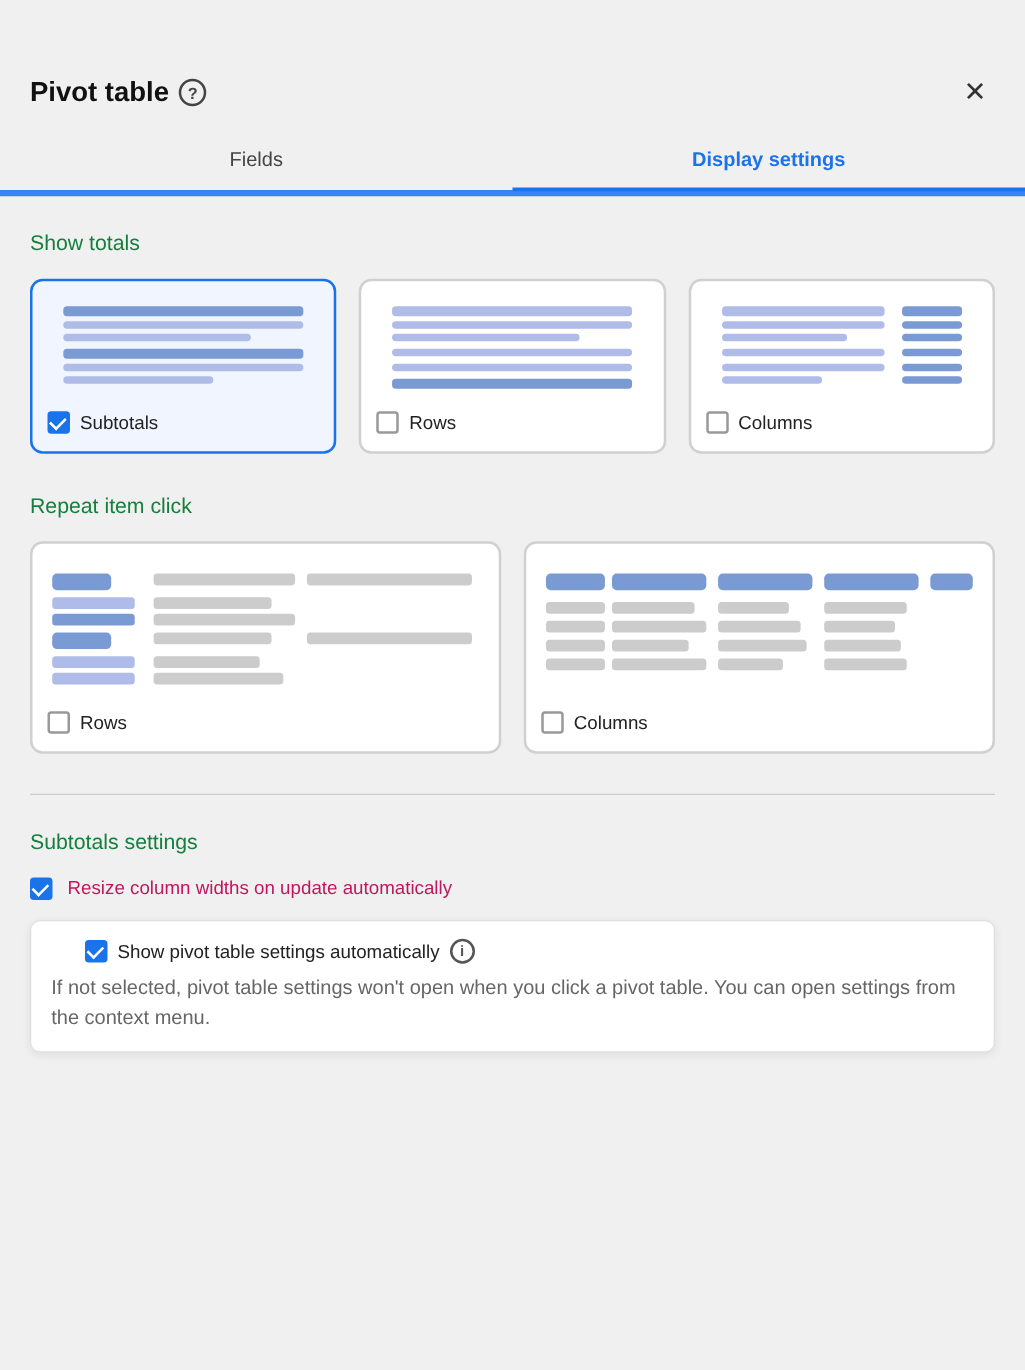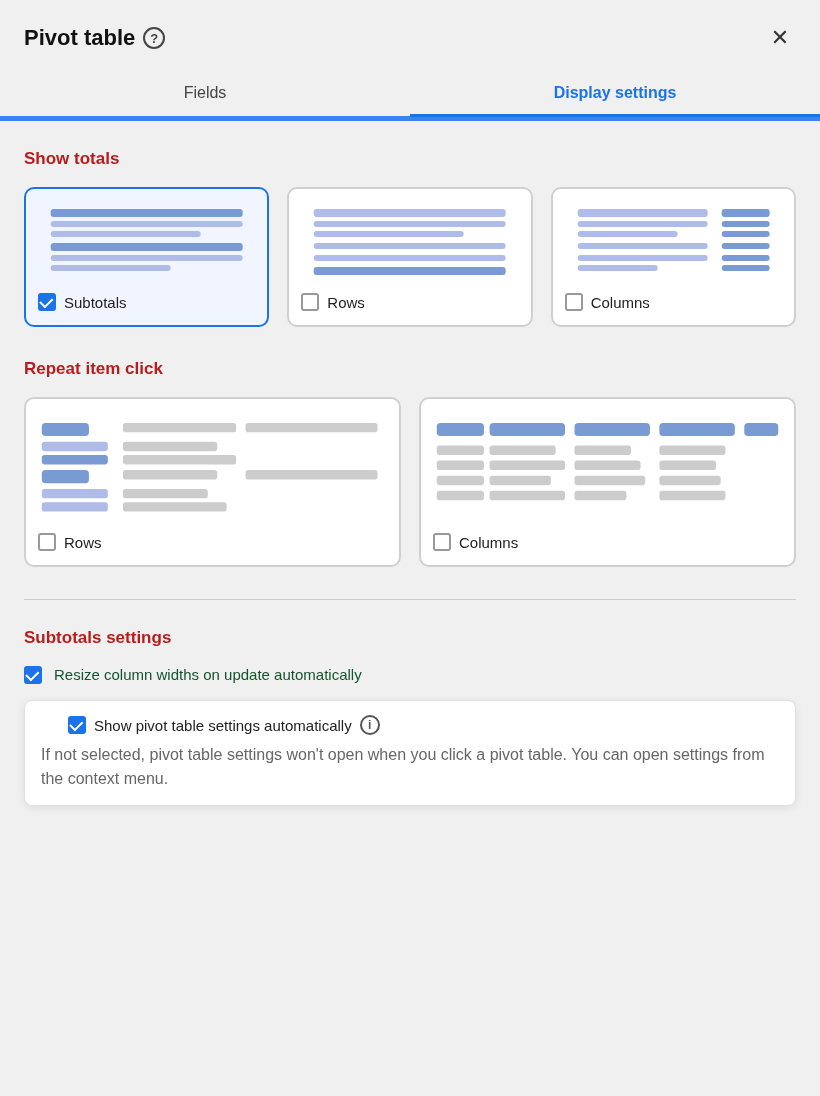--- a/index.html
+++ b/index.html
@@ -17,20 +17,21 @@
       width: 820px;
       min-height: 1096px;
       position: relative;
       overflow: hidden;
     }
     .modal-header {
       display: flex;
       align-items: center;
       justify-content: space-between;
       padding: 22px 24px 0 24px;
+      margin-top: 36px;
     }
     .modal-title {
       display: flex;
       align-items: center;
       gap: 8px;
       font-size: 22px;
       font-weight: 700;
       color: #111;
     }
     .help-icon {
@@ -78,22 +79,22 @@
     .tab.active {
       color: #1a73e8;
       border-bottom: 3px solid #1a73e8;
       font-weight: 600;
     }
     .content {
       padding: 28px 24px;
     }
     .section-title {
       font-size: 17px;
-      font-weight: 700;
-      color: #b91c1c;
+      font-weight: 400;
+      color: #15803d;
       margin-bottom: 18px;
     }
     .options-row {
       display: flex;
       gap: 18px;
       margin-bottom: 32px;
     }
     .option-card {
       flex: 1;
       border: 2px solid #d0d0d0;
@@ -183,21 +184,21 @@
       margin-top: 4px;
     }
     .adv-item {
       display: flex;
       align-items: flex-start;
       gap: 12px;
       margin-bottom: 16px;
     }
     .adv-label {
       font-size: 15px;
-      color: #14532d;
+      color: #be185d;
       font-weight: 400;
     }
     
     .tooltip-box {
       background: #fff;
       border: 1px solid #e0e0e0;
       border-radius: 8px;
       padding: 14px 16px;
       margin-left: 0;
       box-shadow: 0 2px 8px rgba(0,0,0,0.08);

